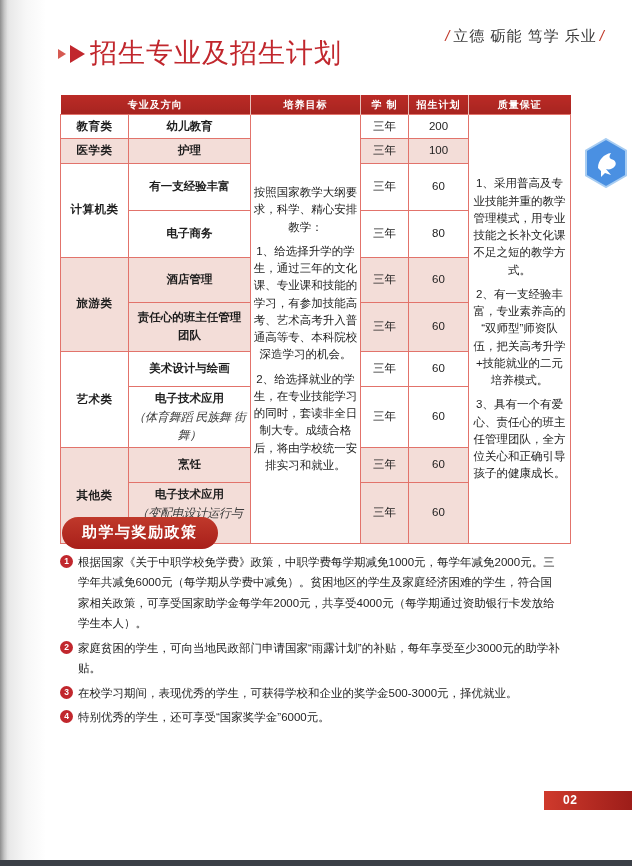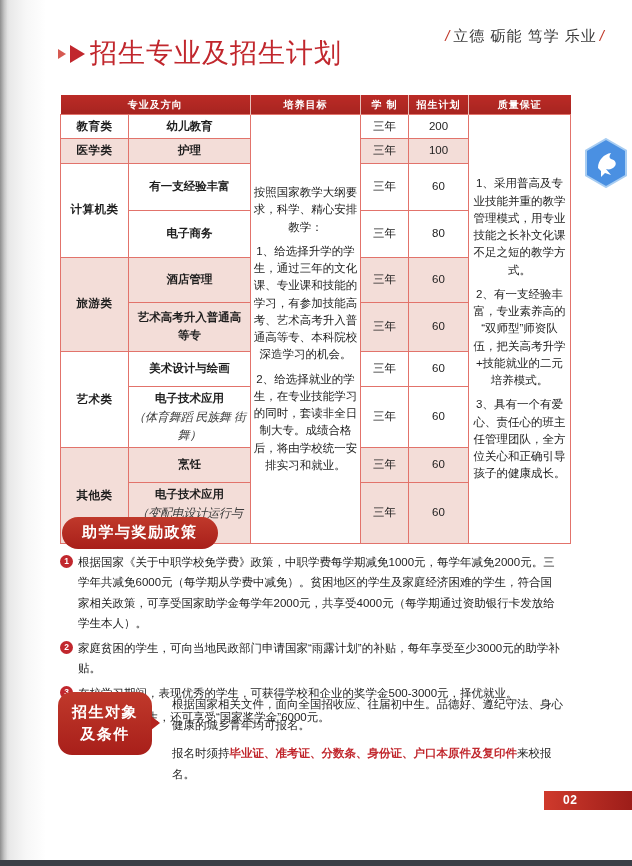--- a/index.html
+++ b/index.html
@@ -330,21 +330,21 @@
         </tr>
 
         <tr>
           <td class="cat band-pink" rowspan="2">旅游类</td>
           <td class="major band-pink" style="height:38px">酒店管理</td>
           <td class="yr band-pink">三年</td>
           <td class="num band-pink">60</td>
         </tr>
 
         <tr>
-          <td class="major band-pink" style="height:42px;padding:3px 8px">艺术高考升入普通高等专</td>
+          <td class="major band-pink" style="height:42px;padding:3px 8px">责任心的班主任管理团队</td>
           <td class="yr band-pink">三年</td>
           <td class="num band-pink">60</td>
         </tr>
 
         <tr>
           <td class="cat band-white" rowspan="2">艺术类</td>
           <td class="major band-white" style="height:28px">美术设计与绘画</td>
           <td class="yr band-white">三年</td>
           <td class="num band-white">60</td>
         </tr>
@@ -393,26 +393,16 @@
     <div class="aid-item">
       <span class="bullet">3</span>
       <span class="aid-text">在校学习期间，表现优秀的学生，可获得学校和企业的奖学金500-3000元，择优就业。</span>
     </div>
     <div class="aid-item">
       <span class="bullet">4</span>
       <span class="aid-text">特别优秀的学生，还可享受“国家奖学金”6000元。</span>
     </div>
   </div>
 
-  <div id="target-wrap">
-    <div id="target-badge">
-      <div>招生对象</div>
-      <div>及条件</div>
-    </div>
-    <div id="target-text">
-      <p>根据国家相关文件，面向全国招收应、往届初中生。品德好、遵纪守法、身心健康的城乡青年均可报名。</p>
-      <p><span>报名时须持</span><span class="hl">毕业证、准考证、分数条、身份证、户口本原件及复印件</span><span>来校报名。</span></p>
-    </div>
-  </div>
 
   <div id="pagenum">02</div>
   <div id="bottombar"></div>
 </div>
 
 </body></html>

